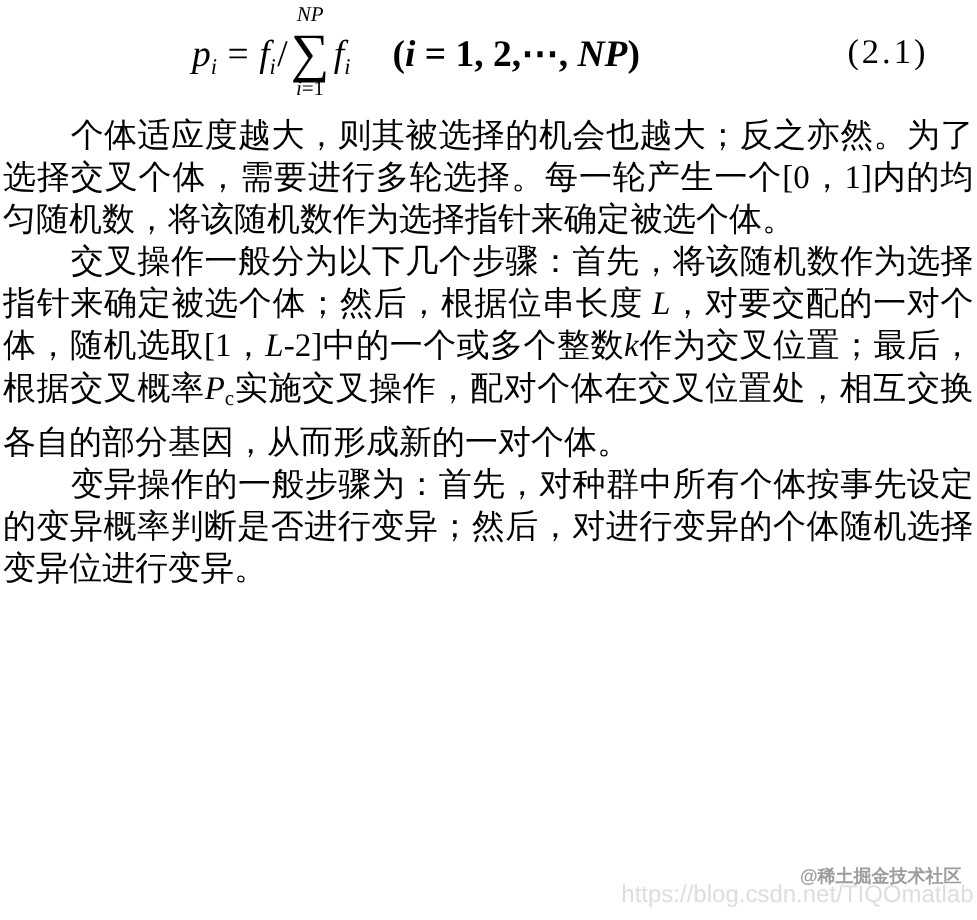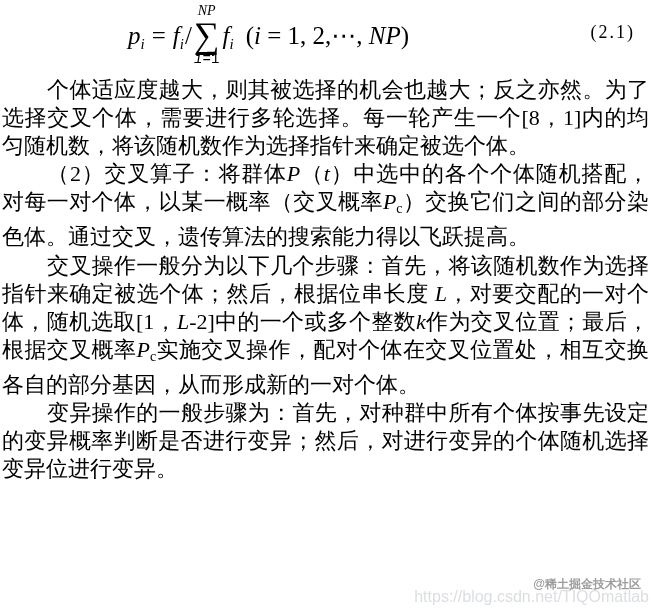--- a/index.html
+++ b/index.html
@@ -45,28 +45,28 @@
   .sum {
     display: inline-flex;
     flex-direction: column;
     align-items: center;
     vertical-align: middle;
     line-height: 1;
     margin: 0 3px 6px 2px;
   }
   .sum-top { font-size: 14px; font-style: italic; line-height: 1.1; }
   .sigma { font-size: 36px; line-height: 0.95; }
-  .sum-bot { font-size: 14px; line-height: 1.1; font-family: Liberation Mono, monospace; }
+  .sum-bot { font-size: 14px; line-height: 1.1; }
   .sum-bot .var { font-size: 14px; }
-  .domain { margin-left: 12px; }
+  .domain { margin-left: 28px; font-weight: bold; }
   .eqnum {
     position: absolute;
-    right: 16px;
+    right: 32px;
     top: 22px;
-    font-size: 18px;
+    font-size: 23px;
     letter-spacing: 2px;
   }
 
   
   .doc {
     padding: 0 2px;
   }
   .para {
     margin: 0;
     font-size: 22px;
@@ -113,22 +113,21 @@
             <span class="sum-top">NP</span>
             <span class="sigma">∑</span>
             <span class="sum-bot"><span class="var">i</span><span>=1</span></span>
           </span><span class="var">f</span><span class="fsub">i</span><span class="domain"><span>(</span><span class="var">i</span><span> = 1, 2,⋯, </span><span class="var">NP</span><span>)</span></span>
       </span>
     </div>
     <div class="eqnum">(2.1)</div>
   </div>
 
   <div class="doc">
-      <p class="para"><span>个体适应度越大，则其被选择的机会也越大；反之亦然。为了选择交叉个体，需要进行多轮选择。每一轮产生一个[8，1]内的均匀随机数，将该随机数作为选择指针来确定被选个体。</span></p>
-      <p class="para"><span>（2）交叉算子：将群体</span><span class="var">P</span><span>（</span><span class="var">t</span><span>）中选中的各个个体随机搭配，对每一对个体，以某一概率（交叉概率</span><span class="var">P</span><span class="ssub">c</span><span>）交换它们之间的部分染色体。通过交叉，遗传算法的搜索能力得以飞跃提高。</span></p>
+      <p class="para"><span>个体适应度越大，则其被选择的机会也越大；反之亦然。为了选择交叉个体，需要进行多轮选择。每一轮产生一个[0，1]内的均匀随机数，将该随机数作为选择指针来确定被选个体。</span></p>
       <p class="para"><span>交叉操作一般分为以下几个步骤：首先，将该随机数作为选择指针来确定被选个体；然后，根据位串长度 </span><span class="var">L</span><span>，对要交配的一对个体，随机选取[1，</span><span class="var">L</span><span>-2]中的一个或多个整数</span><span class="var">k</span><span>作为交叉位置；最后，根据交叉概率</span><span class="var">P</span><span class="ssub">c</span><span>实施交叉操作，配对个体在交叉位置处，相互交换各自的部分基因，从而形成新的一对个体。</span></p>
       <p class="para"><span>变异操作的一般步骤为：首先，对种群中所有个体按事先设定的变异概率判断是否进行变异；然后，对进行变异的个体随机选择变异位进行变异。</span></p>
     </div>
 
   <div class="wm wm-url">https://blog.csdn.net/TIQOmatlab</div>
   <div class="wm wm-community">@稀土掘金技术社区</div>
 
 </div>
 
 </body></html>

